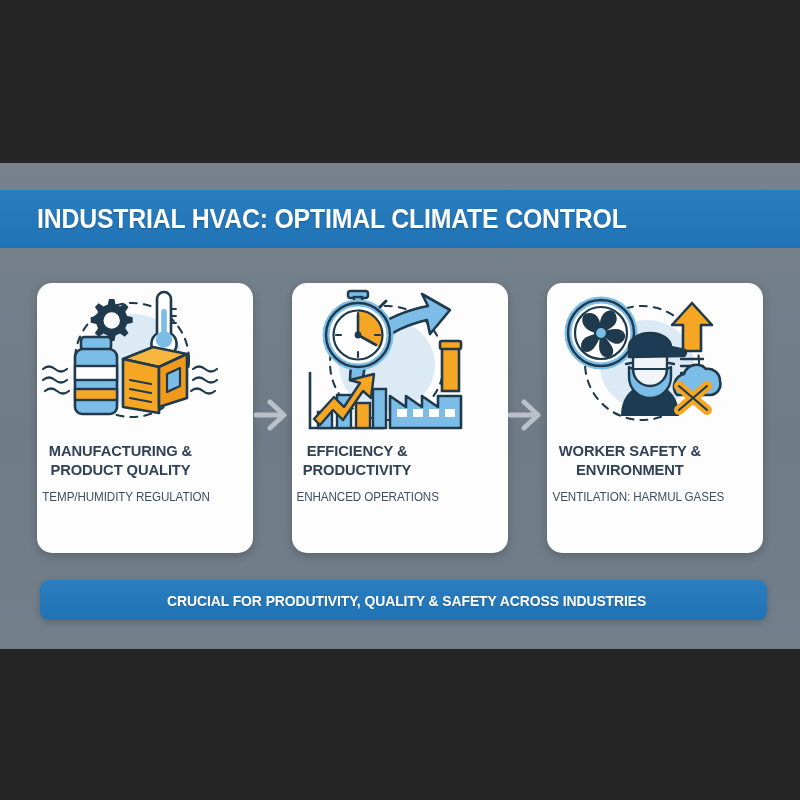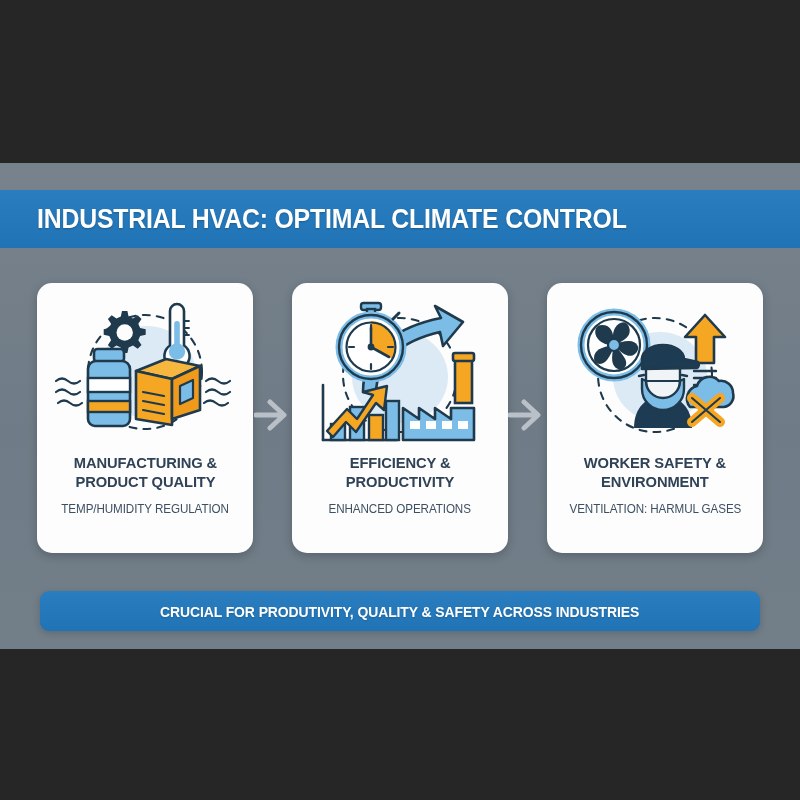--- a/index.html
+++ b/index.html
@@ -69,23 +69,23 @@
     align-items: stretch;
   }
   .card {
     position: relative;
     width: 216px;
     background: #fdfdfd;
     border-radius: 15px;
     box-shadow: 0 3px 9px rgba(20,28,36,0.26);
     display: flex;
     flex-direction: column;
-    align-items: center;
+    align-items: flex-start;
     box-sizing: border-box;
-    padding-top: 14px;
+    padding-top: 2px;
   }
   .card-icon {
     width: 190px;
     height: 152px;
     display: block;
   }
   .card-title {
     margin-top: 4px;
     color: #2f4256;
     font-size: 15.5px;
@@ -116,30 +116,31 @@
     height: 40px;
     pointer-events: none;
   }
   #connector-1 { left: 254px; }
   #connector-2 { left: 508px; }
 
   
   #footer-banner {
     position: absolute;
     left: 40px;
-    top: 428px;
+    top: 417px;
     width: 720px;
     height: 40px;
     background: #2176b8;
     background-image: linear-gradient(180deg, #2a7ec0 0%, #2073b4 100%);
     border-radius: 9px;
     display: flex;
     align-items: center;
     justify-content: center;
     box-shadow: 0 2px 6px rgba(20,28,36,0.22);
+    padding-left: 7px;
   }
   #footer-text {
     color: #ffffff;
     font-size: 15px;
     font-weight: bold;
     letter-spacing: -0.1px;
     transform: scaleX(0.93);
     white-space: nowrap;
     text-shadow: 0 1px 2px rgba(0,0,0,0.18);
   }

